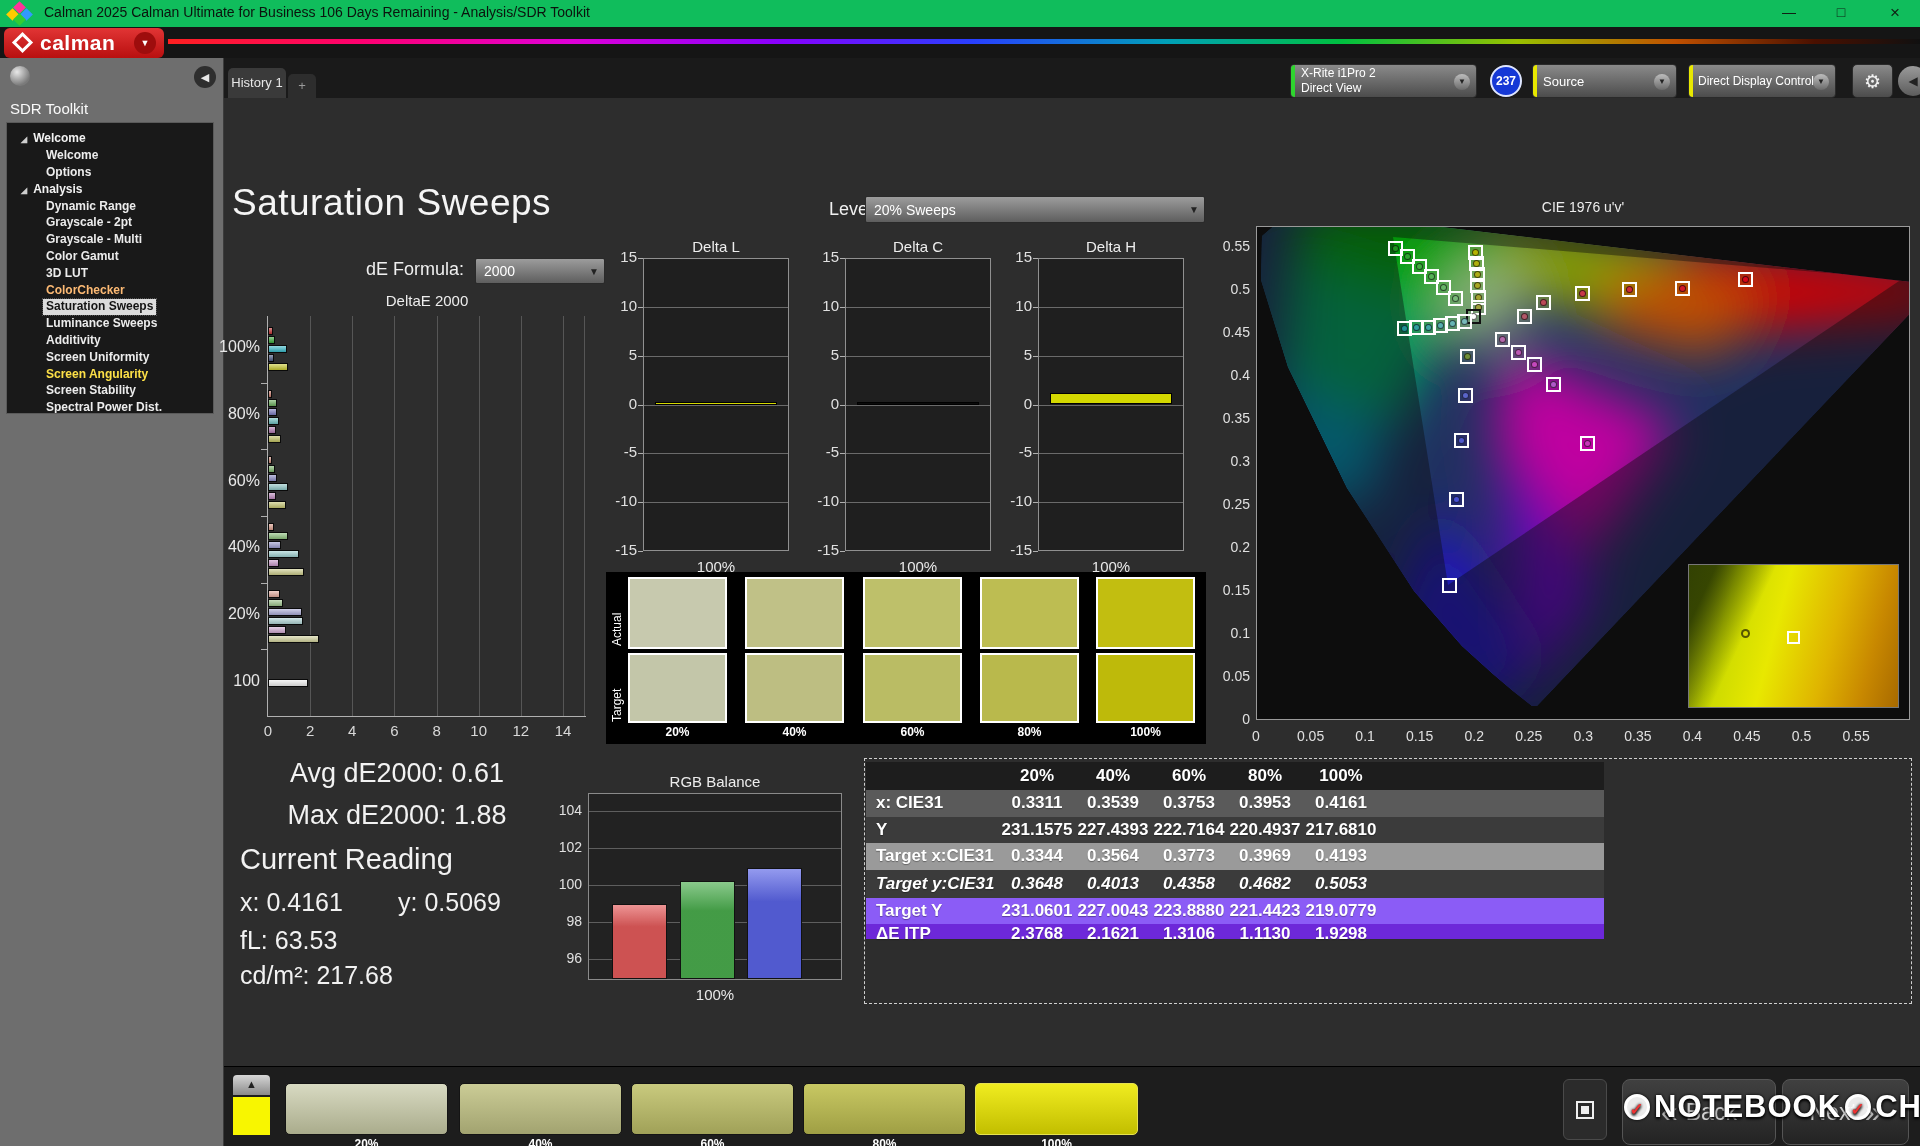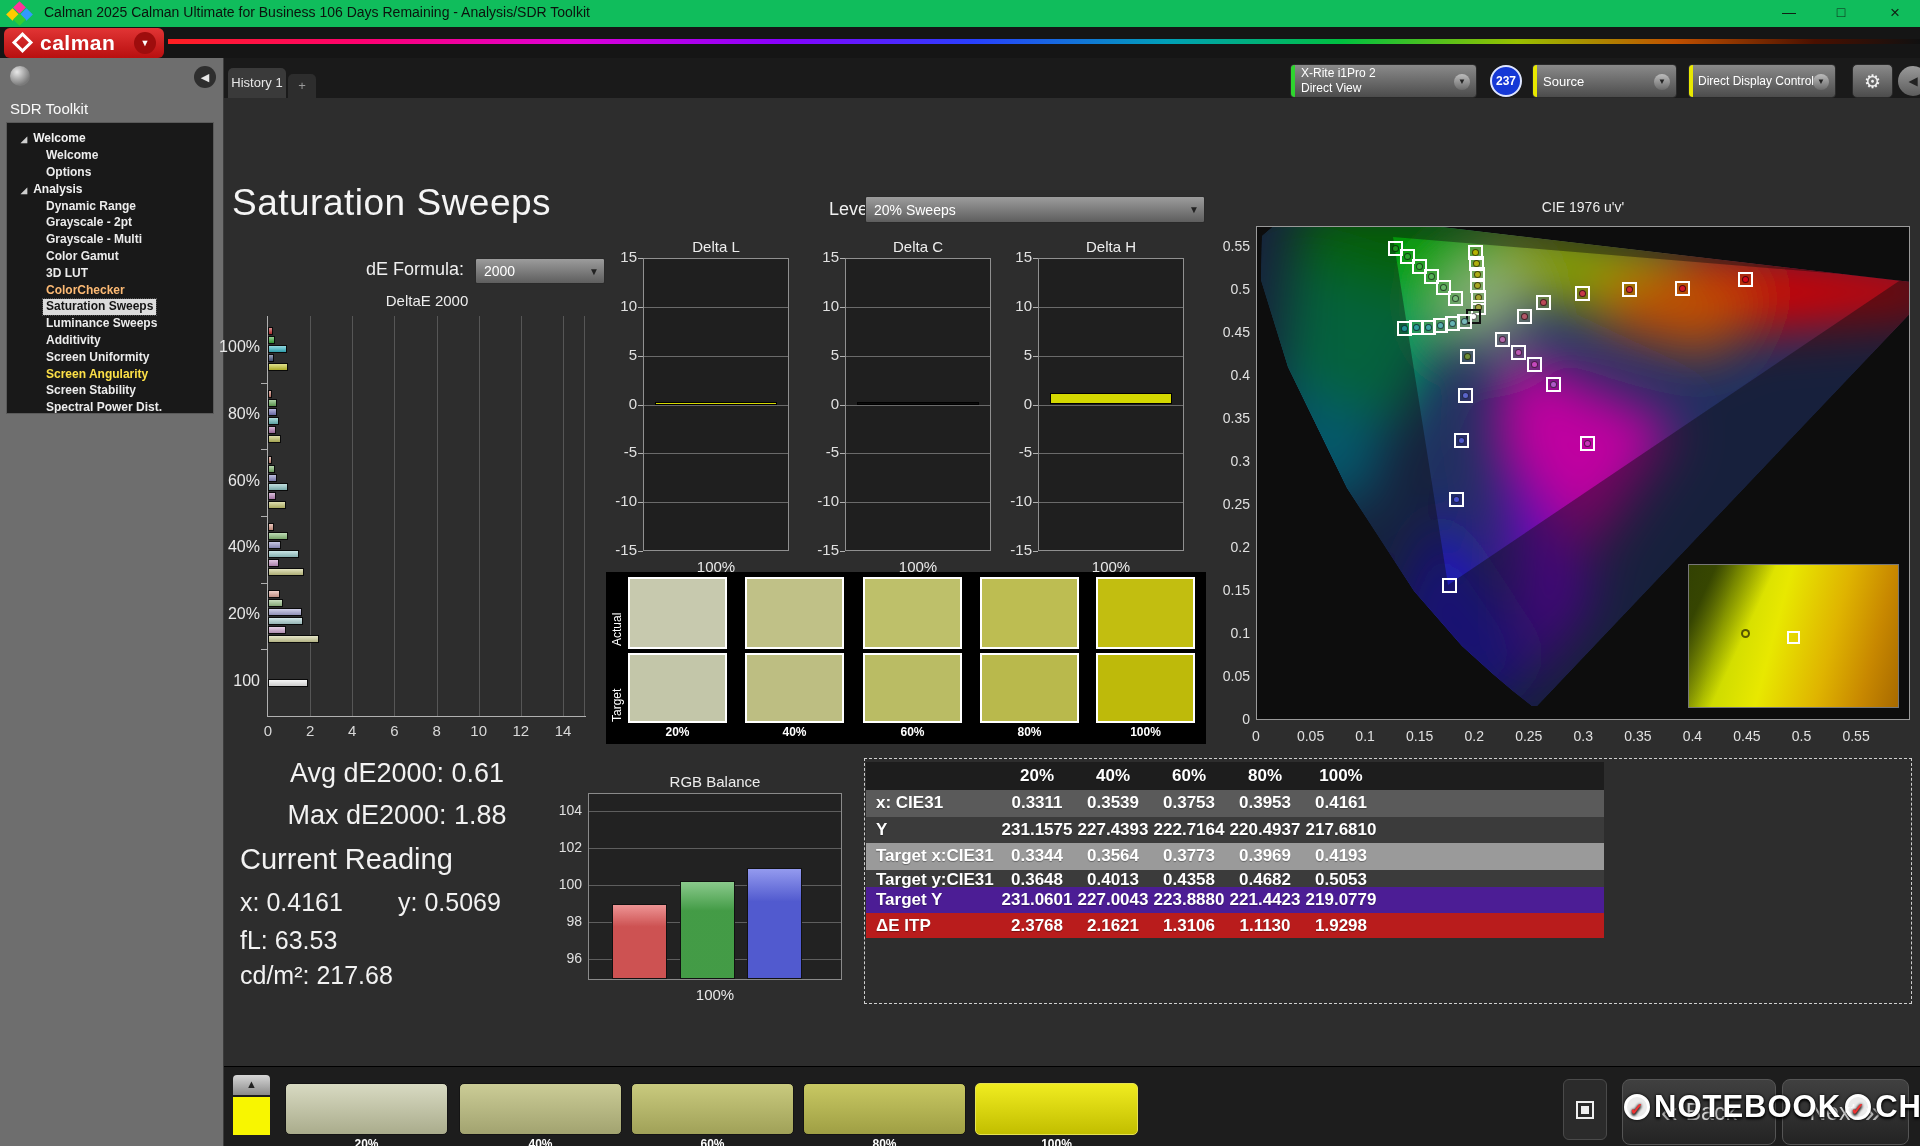--- a/index.html
+++ b/index.html
@@ -391,39 +391,39 @@
       </div>
       <div class="trow" style="height: 26.5px; background: rgb(154, 154, 154);">
         <div class="l">Target x:CIE31</div>
         <div class="c">0.3344</div>
         <div class="c">0.3564</div>
         <div class="c">0.3773</div>
         <div class="c">0.3969</div>
         <div class="c">0.4193</div>
         <div></div>
       </div>
-      <div class="trow" style="height: 17px; background: rgb(59, 59, 59);">
+      <div class="trow" style="height: 28px; background: rgb(59, 59, 59); font-style: italic;">
         <div class="l">Target y:CIE31</div>
         <div class="c">0.3648</div>
         <div class="c">0.4013</div>
         <div class="c">0.4358</div>
         <div class="c">0.4682</div>
         <div class="c">0.5053</div>
         <div></div>
       </div>
-      <div class="trow" style="height: 26.5px; background: #4c1d95;">
+      <div class="trow" style="height: 26.5px; background: #8b5cf6;">
         <div class="l">Target Y</div>
         <div class="c">231.0601</div>
         <div class="c">227.0043</div>
         <div class="c">223.8880</div>
         <div class="c">221.4423</div>
         <div class="c">219.0779</div>
         <div></div>
       </div>
-      <div class="trow" style="height: 25px; background: #b91c1c;">
+      <div class="trow" style="height: 15px; background: #6d28d9;">
         <div class="l">ΔE ITP</div>
         <div class="c">2.3768</div>
         <div class="c">2.1621</div>
         <div class="c">1.3106</div>
         <div class="c">1.1130</div>
         <div class="c">1.9298</div>
         <div></div>
       </div>
     </div>
 

